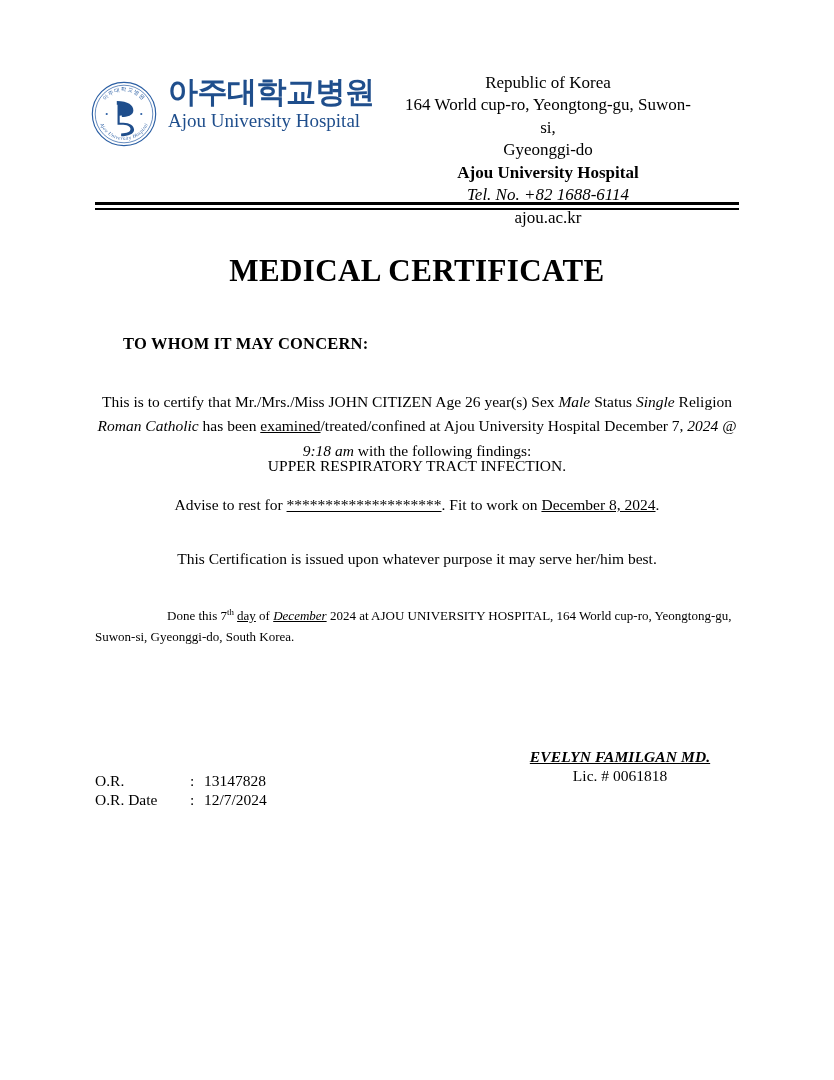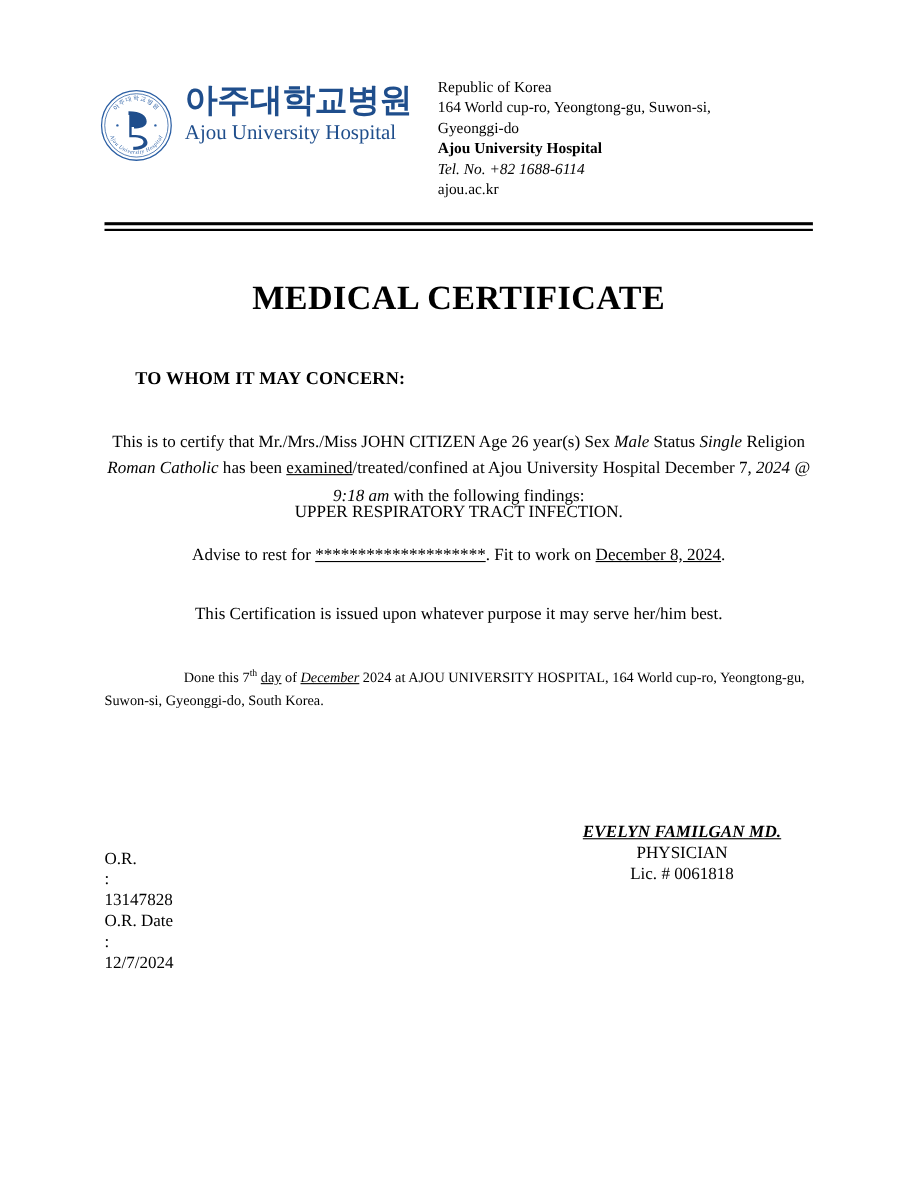--- a/index.html
+++ b/index.html
@@ -65,21 +65,22 @@
     line-height: 1.15;
     margin-top: 2px;
     white-space: nowrap;
   }
 
   .address {
     position: absolute;
     left: 398px;
     top: 0;
     width: 300px;
-    font-size: 14px;
+    text-align: center;
+    font-size: 17px;
     line-height: 1.32;
   }
   .address .bold { font-weight: bold; }
   .address .ital { font-style: italic; }
 
   
   .rule-wrap {
     position: absolute;
     left: 95px;
     top: 202px;
@@ -181,21 +182,21 @@
     width: 834px;
     height: 70px;
   }
   .or-block {
     position: absolute;
     left: 95px;
     top: 24px;
     font-size: 15.5px;
     line-height: 1.22;
   }
-  .or-row { display: flex; flex-direction: column; }
+  .or-row { display: flex; }
   .or-label { width: 95px; }
   .or-colon { width: 14px; }
   .or-value { }
 
   .sig-block {
     position: absolute;
     left: 470px;
     top: 0;
     width: 300px;
     text-align: center;
@@ -317,19 +318,18 @@
       </div>
       <div class="or-row">
         <span class="or-label">O.R. Date</span>
         <span class="or-colon">:</span>
         <span class="or-value">12/7/2024</span>
       </div>
     </div>
 
     <div class="sig-block">
       <div class="sig-name">EVELYN FAMILGAN MD.</div>
-      <div class="sig-role">PHYSICIAN</div>
       <div class="sig-lic">Lic. # 0061818</div>
     </div>
 
   </div>
 
 </div>
 
 </body></html>

